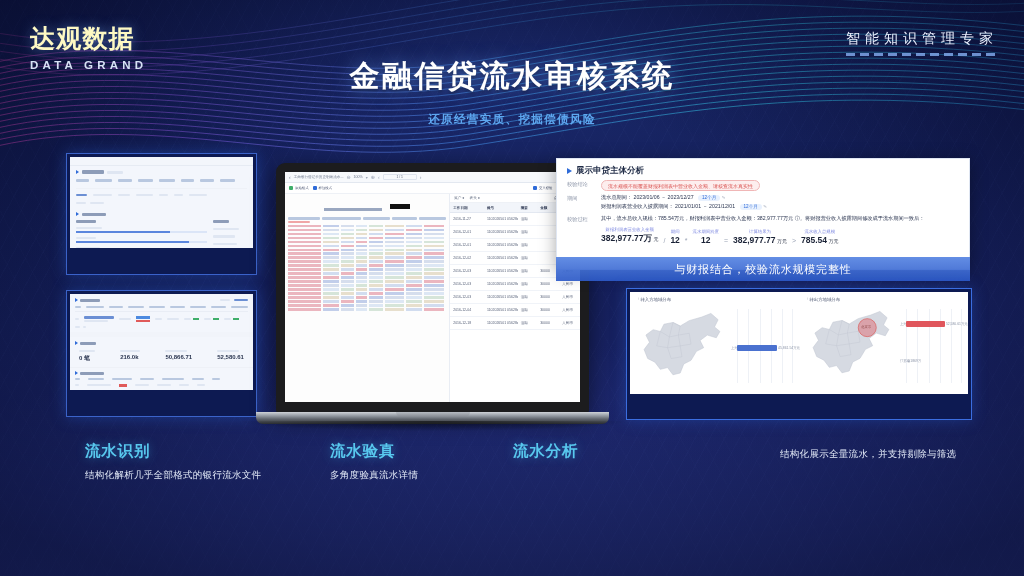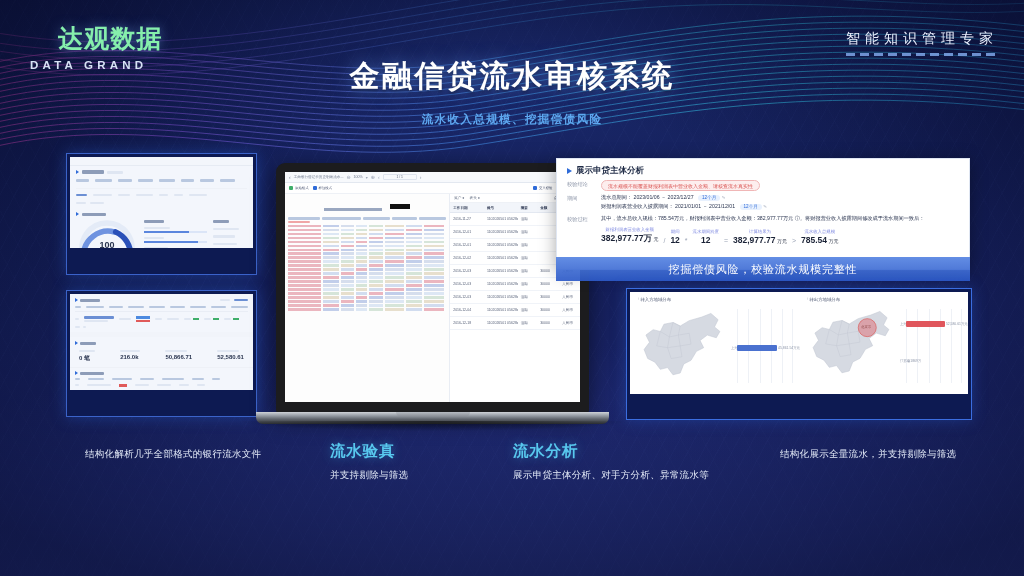--- a/index.html
+++ b/index.html
@@ -25,22 +25,22 @@
   .bg-diag2{position:absolute;inset:0;opacity:.13;
     background-image:repeating-linear-gradient(62deg,
       rgba(140,170,255,.12) 0px, rgba(140,170,255,.12) 1px,
       rgba(0,0,0,0) 1px, rgba(0,0,0,0) 19px);}
   .bg-vig{position:absolute;inset:0;
     background:radial-gradient(ellipse 75% 62% at 50% 45%, rgba(0,0,0,0) 40%, rgba(6,10,38,.55) 100%);}
   .bg-waves{position:absolute;top:-30px;left:0;width:1024px;height:250px;}
 
   
   .logo{position:absolute;left:30px;top:22px;}
-  .logo-cn{font-size:25px;font-weight:bold;color:#86efac;letter-spacing:1.2px;
-    text-shadow:0 0 12px rgba(120,180,255,.5);font-family:"DejaVu Sans",sans-serif;margin-left:28px;}
+  .logo-cn{font-size:25px;font-weight:bold;color:#fef9c3;letter-spacing:1.2px;
+    text-shadow:0 0 12px rgba(120,180,255,.5);font-family:"DejaVu Sans",sans-serif;}
   .logo-en{font-size:11.5px;color:#d7e2f5;letter-spacing:4.2px;margin-top:4px;font-weight:bold;}
   .tagline{position:absolute;right:26px;top:30px;text-align:right;}
   .tagline-txt{font-size:14px;color:#e8eefc;letter-spacing:5px;font-family:"DejaVu Sans",sans-serif;}
   .tagline-dash{margin-top:5px;height:3px;
     background:repeating-linear-gradient(90deg,#7ea6e8 0 9px, rgba(0,0,0,0) 9px 14px);opacity:.85;}
 
   .title{position:absolute;left:0;right:0;top:56px;text-align:center;
     font-size:30px;font-weight:bold;color:#ffffff;letter-spacing:2.5px;
     font-family:"DejaVu Sans",sans-serif;
     text-shadow:0 0 18px rgba(110,170,255,.55),0 2px 3px rgba(0,0,0,.35);}
@@ -181,21 +181,21 @@
   <div class="logo-cn">达观数据</div>
   <div class="logo-en">DATA GRAND</div>
 </div>
 
 <div class="tagline">
   <div class="tagline-txt">智能知识管理专家</div>
   <div class="tagline-dash"></div>
 </div>
 
 <div class="title">金融信贷流水审核系统</div>
-<div class="subtitle">流水收入总规模、挖掘偿债风险</div>
+<div class="subtitle">还原经营实质、挖掘偿债风险</div>
 
 <div class="card" style="left:66px;top:153px;width:191px;height:122px;">
   <div class="card-shot">
     <div style="height:9px;background:#f3f6fb;border-bottom:1px solid #e6ebf3;"></div>
     <div style="padding:4px 6px;">
       <div style="display:flex;align-items:center;gap:3px;">
         <div style="width:0;height:0;border-left:3px solid #2f6bd8;border-top:2px solid transparent;border-bottom:2px solid transparent;"></div>
         <div class="ph ph-dark" style="width:22px;height:3.5px;"></div>
         <div class="ph" style="width:16px;height:3px;"></div>
       </div>
@@ -222,29 +222,20 @@
           <div class="ph" style="width:10px;height:2.4px;"></div>
           <div class="ph" style="width:14px;height:2.4px;"></div>
         </div>
       <div style="margin-top:8px;display:flex;align-items:center;gap:3px;">
         <div style="width:0;height:0;border-left:3px solid #2f6bd8;border-top:2px solid transparent;border-bottom:2px solid transparent;"></div>
         <div class="ph ph-dark" style="width:24px;height:3.5px;"></div>
       </div>
     </div>
 
     <div style="display:flex;padding:0 6px;gap:6px;">
-      <div style="position:relative;width:62px;height:40px;">
-        <svg viewBox="0 0 100 62" style="width:62px;height:40px;">
-          <path d="M12,56 A40,40 0 1,1 88,56" fill="none" stroke="#e4ebf7" stroke-width="9" stroke-linecap="round"></path>
-          <path d="M12,56 A40,40 0 0,1 62,18" fill="none" stroke="#6f93e0" stroke-width="9" stroke-linecap="round"></path>
-          <path d="M64,18 A40,40 0 0,1 88,56" fill="none" stroke="#2a50b8" stroke-width="9" stroke-linecap="round"></path>
-        </svg>
-        <div style="position:absolute;left:0;right:0;top:20px;text-align:center;font-size:9px;font-weight:bold;color:#2a3550;">100</div>
-        
-      </div>
       <div style="flex:1;">
         <div class="ph ph-dark" style="width:20px;height:2.6px;"></div>
         <div style="margin-top:4px;">
             <div class="ph" style="width:26px;height:2.2px;"></div>
             <div style="height:2.5px;margin-top:1.5px;background:#dbe5f7;">
               <div style="width:72%;height:100%;background:#5b86dd;"></div>
             </div>
           </div>
         <div style="margin-top:4px;">
             <div class="ph" style="width:20px;height:2.2px;"></div>
@@ -807,21 +798,21 @@
       </div>
       <span class="op">&gt;</span>
       <div class="fi">
         <div class="k">流水收入总规模</div>
         <div class="v">785.54<small> 万元</small></div>
       </div>
     </div>
 </div>
 
 <div class="cap-bar" style="left:556px;top:257px;width:414px;height:24px;font-size:11px;">
-  <span>挖掘偿债风险，校验流水规模完整性</span>
+  <span>与财报结合，校验流水规模完整性</span>
 </div>
 
 <div class="mappanel">
   <div class="map-shot">
 
     <div class="map-half">
       <div class="map-h">「转入方地域分布</div>
       <div class="map-body">
         <svg viewBox="0 0 100 82" style="width:92px;height:74px;">
           <path d="M72,10 L82,6 L90,13 L86,21 L92,26 L88,33 L78,30 L70,36 L74,44 L66,48 L60,58 L52,62 L48,72 L40,74 L34,66 L26,68 L20,60 L12,56 L8,46 L14,38 L10,30 L18,24 L26,26 L30,18 L40,16 L48,20 L58,14 Z" fill="#d6dae2" stroke="#c2c8d2" stroke-width="0.6"></path>
@@ -864,25 +855,25 @@
           <span class="bar-lab" style="left:74%;top:19px;">52,580.61万元</span>
           <span class="bar-lab" style="left:0;top:56px;">江苏省</span>
           <span class="bar-lab" style="left:12%;top:56px;">0.1869万</span>
         </div>
       </div>
     </div>
   </div>
 </div>
 
 <div class="feat" style="left:85px;top:441px;">
+  <h4>流水识别</h4>
   <p>结构化解析几乎全部格式的银行流水文件</p>
 </div>
 <div class="feat" style="left:330px;top:441px;">
   <h4>流水验真</h4>
-  <p>并支持剔除与筛选</p>
+  <p>多角度验真流水详情</p>
 </div>
 <div class="feat" style="left:513px;top:441px;">
   <h4>流水分析</h4>
-  <p>展示申贷主体分析、对手方分析、异常流水等</p>
 </div>
 <div class="feat" style="left:780px;top:441px;">
   <p>结构化展示全量流水，并支持剔除与筛选</p>
 </div>
 
 </body></html>

